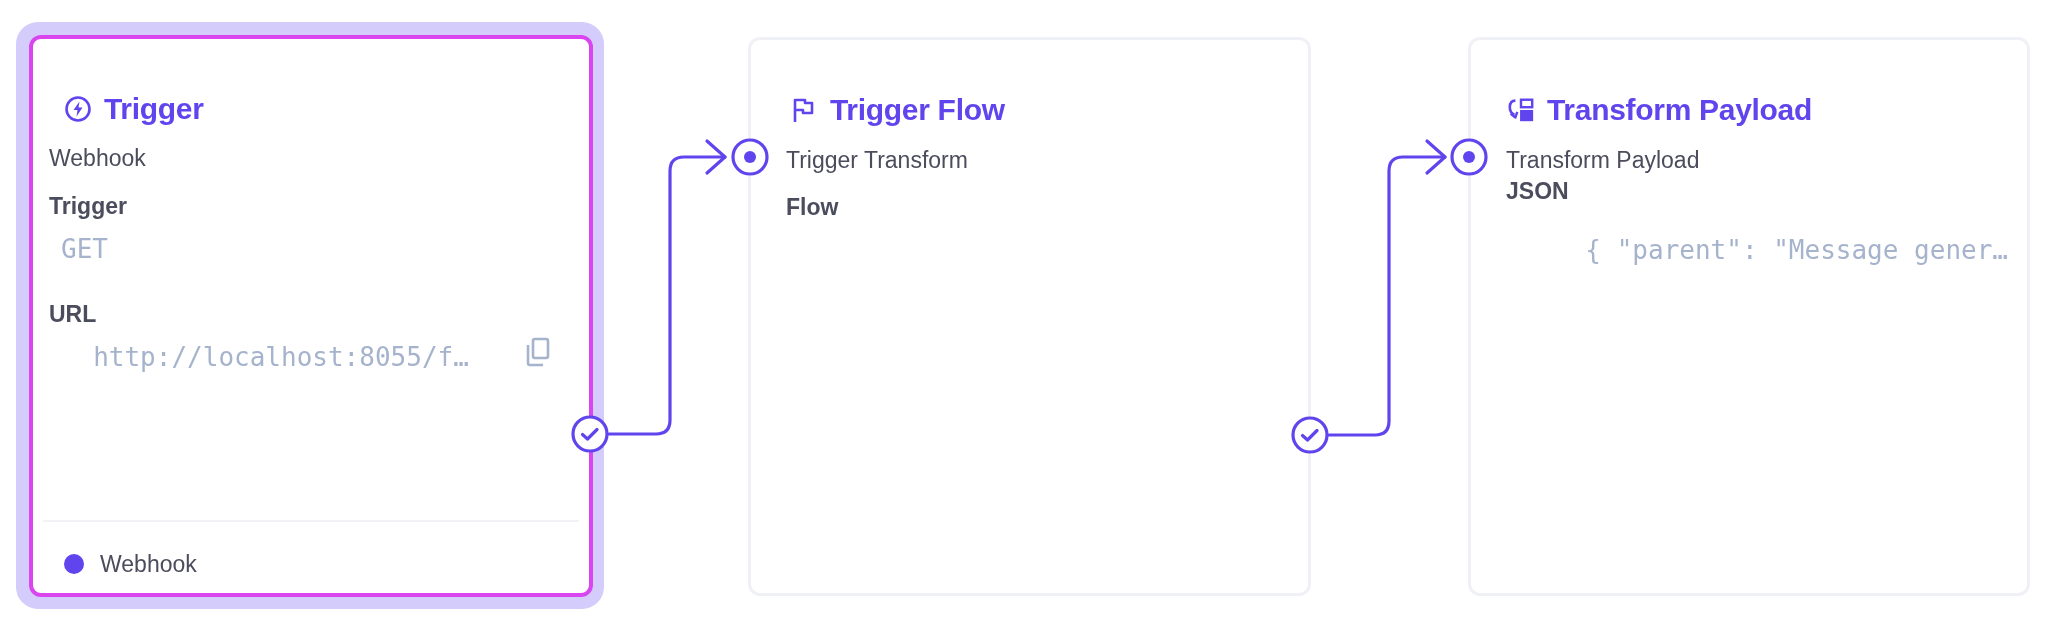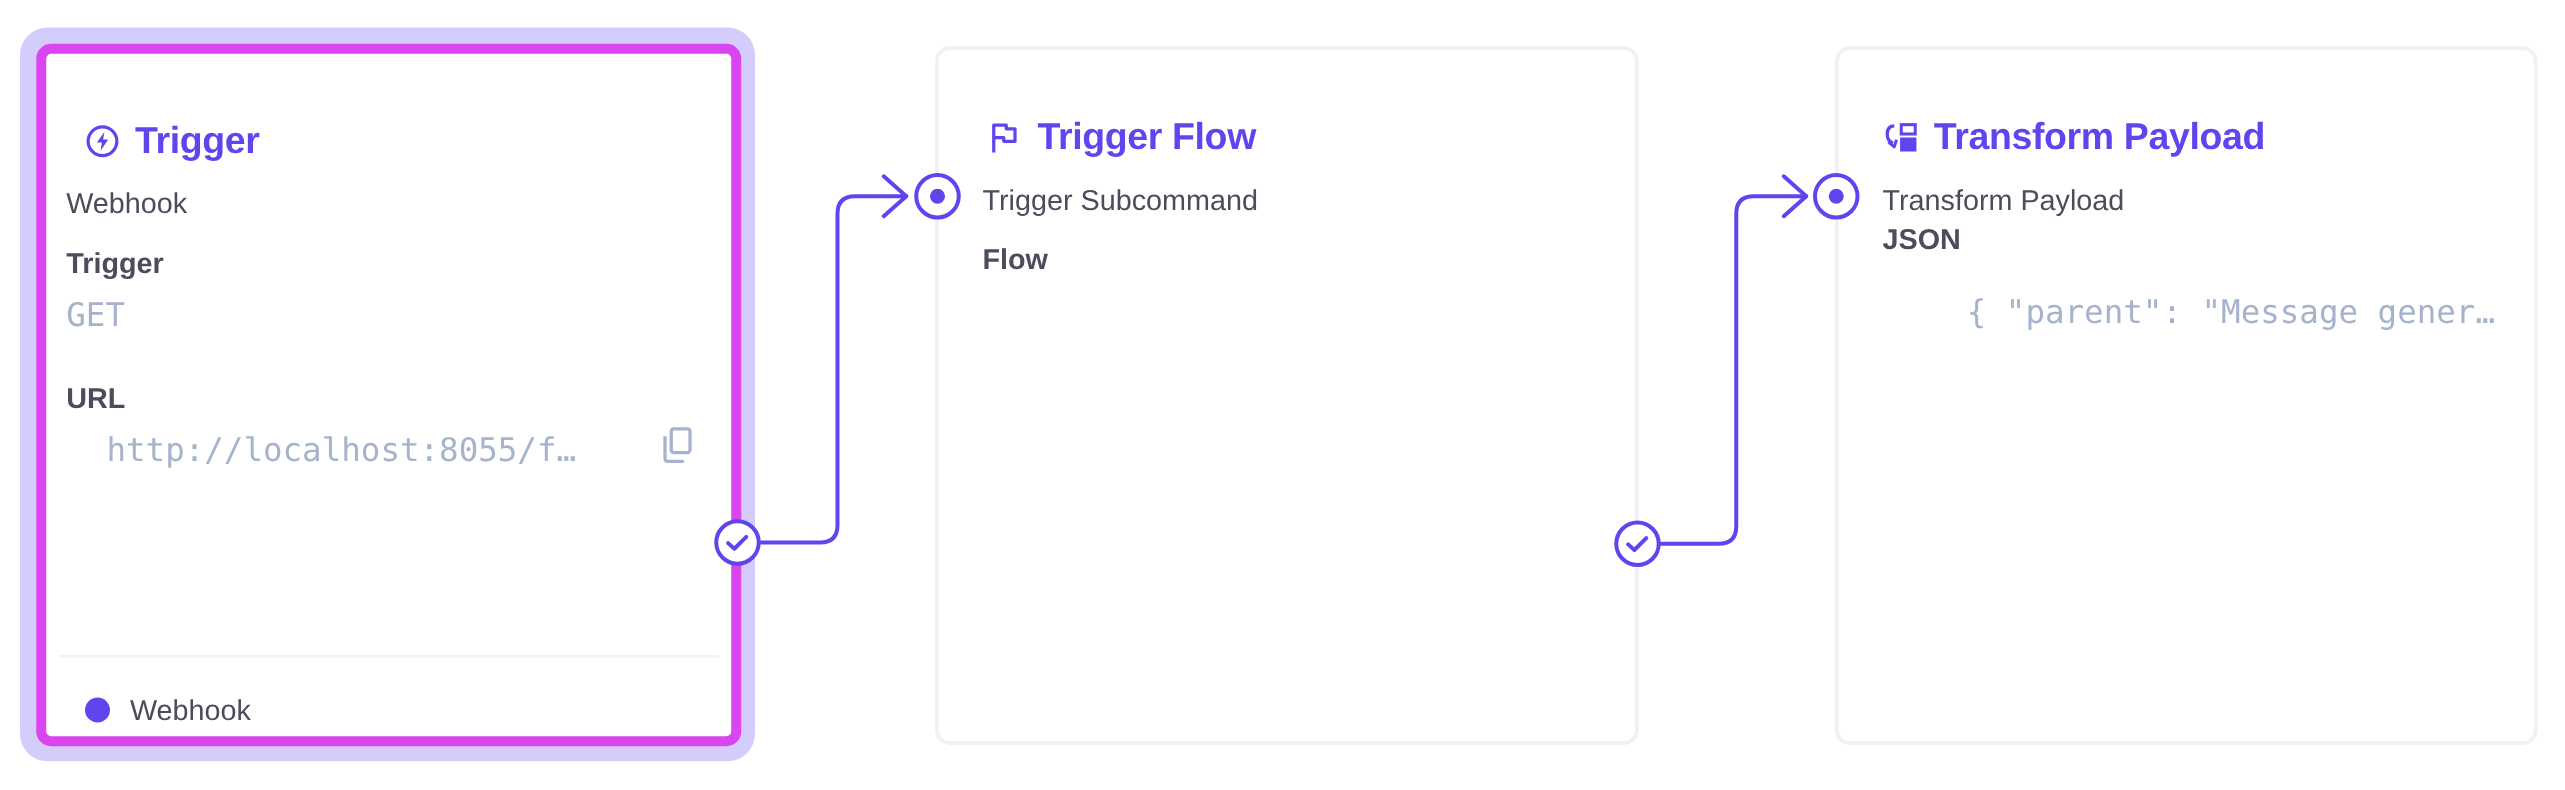--- a/index.html
+++ b/index.html
@@ -11,36 +11,36 @@
     }
     .glow {
       position: absolute; left: 16px; top: 22px; width: 588px; height: 587px;
       background: #d4cdfb; border-radius: 22px;
     }
     .card {
       position: absolute; top: 37px; height: 559px; box-sizing: border-box;
       background: #ffffff; border-radius: 12px;
       border: 3px solid #f0f1f6;
     }
-    .card.selected { border: 8px solid #d946ef; border-radius: 12px; }
+    .card.selected { border: 4px solid #d946ef; border-radius: 12px; }
     #card-1 { left: 29px; top: 35px; width: 564px; height: 562px; }
     #card-2 { left: 748px; width: 563px; }
     #card-3 { left: 1468px; width: 562px; text-align: right; }
 
     .title {
       position: absolute; top: 52px; height: 36px; display: flex; align-items: center;
       color: #6045ee; font-size: 30px; font-weight: bold; letter-spacing: -0.3px; white-space: nowrap;
     }
     .title .icon { width: 28px; height: 28px; margin-right: 12px; display: inline-flex; }
     .text { position: absolute; white-space: nowrap; font-size: 23px; line-height: 34px; }
     .subtitle { color: #4b4c5c; }
     .label { color: #4b4c5c; font-weight: bold; }
     .mono {
       font-family: "DejaVu Sans Mono", "Liberation Mono", monospace;
-      color: #a5b3cc; font-size: 26px; overflow: hidden; text-overflow: ellipsis;
+      color: #a5b3cc; font-size: 26px; overflow: hidden; text-overflow: ellipsis; margin-left: 12px;
     }
     .divider { position: absolute; left: 10px; right: 10px; top: 481px; height: 2px; background: #f1f2f5; }
     .status-dot { position: absolute; width: 20px; height: 20px; border-radius: 50%; background: #6045ee; }
     .copy-icon { position: absolute; width: 26px; height: 30px; cursor: pointer; }
     svg.wires { position: absolute; left: 0; top: 0; width: 2052px; height: 632px; pointer-events: none; }
     .handle { position: absolute; cursor: pointer; }
   </style>
 </head>
 <body>
 
@@ -74,21 +74,21 @@
 
 <div class="card" id="card-2">
   <div class="title" style="left:39px;">
     <span class="icon">
       <svg width="28" height="28" viewBox="0 0 28 28">
         <path d="M5 26 L5 4 L15 4 L15 7 L22 7 L22 17 L13 17 L13 14 L5 14" fill="none" stroke="#6045ee" stroke-width="2.6" stroke-linejoin="round"></path>
       </svg>
     </span>
     <span>Trigger Flow</span>
   </div>
-  <div class="text subtitle" style="left:35px; top:103px;">Trigger Subcommand</div>
+  <div class="text subtitle" style="left:35px; top:103px;">Trigger Transform</div>
   <div class="text label" style="left:35px; top:150px;">Flow</div>
 </div>
 
 <div class="card" id="card-3">
   <div class="title" style="left:36px;">
     <span class="icon">
       <svg width="30" height="28" viewBox="0 0 30 28">
         <path d="M9 4 Q3 4 3 11 Q3 17 8 19" fill="none" stroke="#6045ee" stroke-width="2.8"></path>
         <path d="M4 18 L9 22 L11 16" fill="none" stroke="#6045ee" stroke-width="2.6" stroke-linejoin="round"></path>
         <rect x="15" y="3" width="12" height="8" fill="none" stroke="#6045ee" stroke-width="2.6"></rect>

